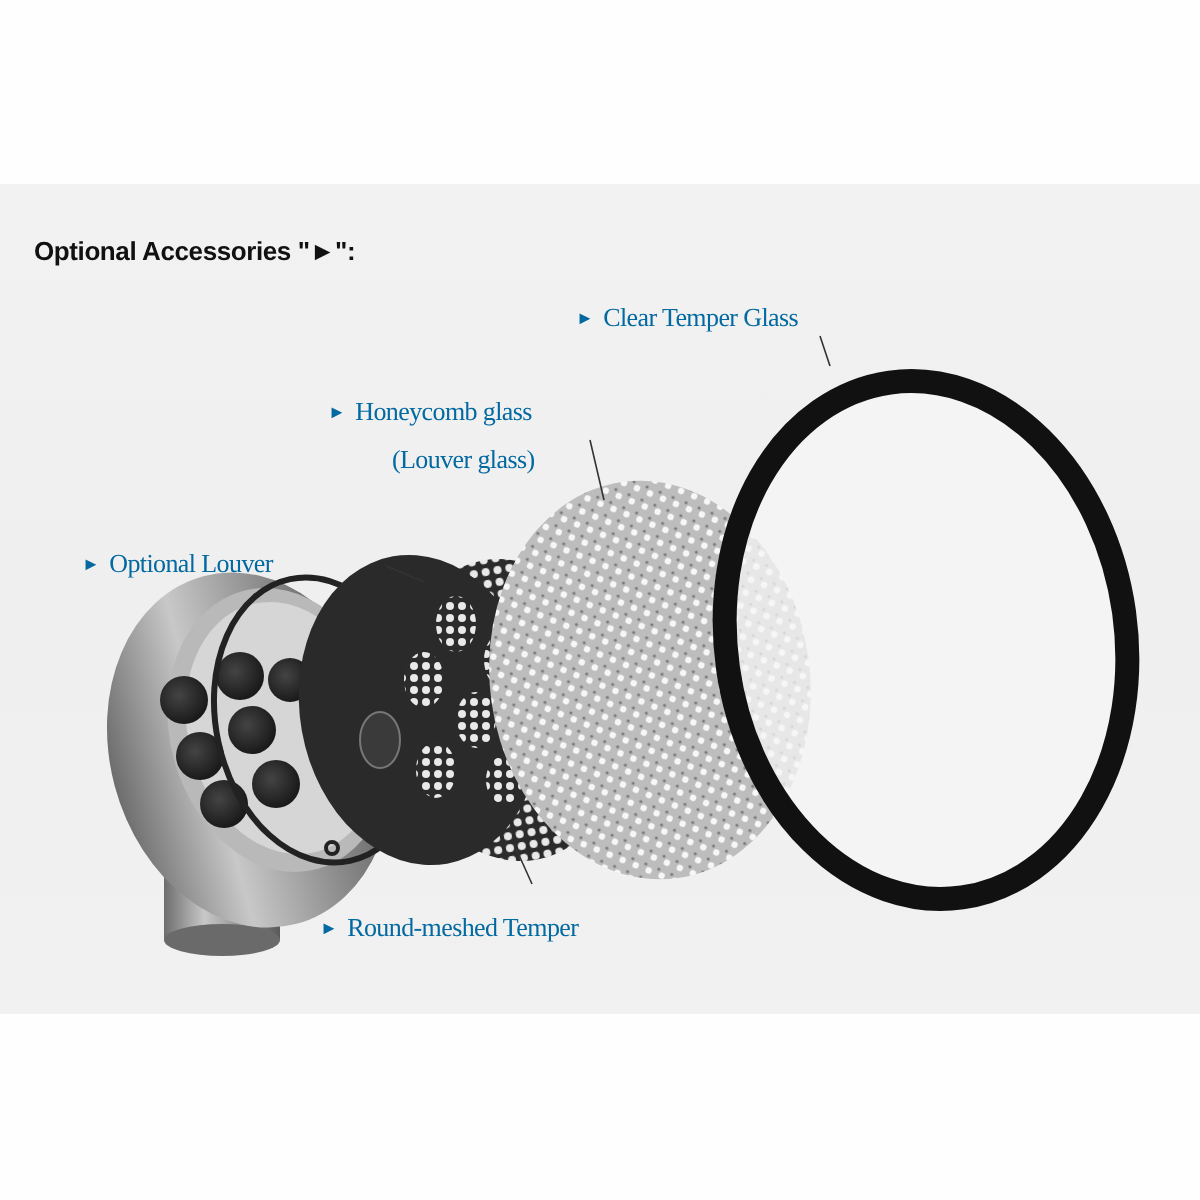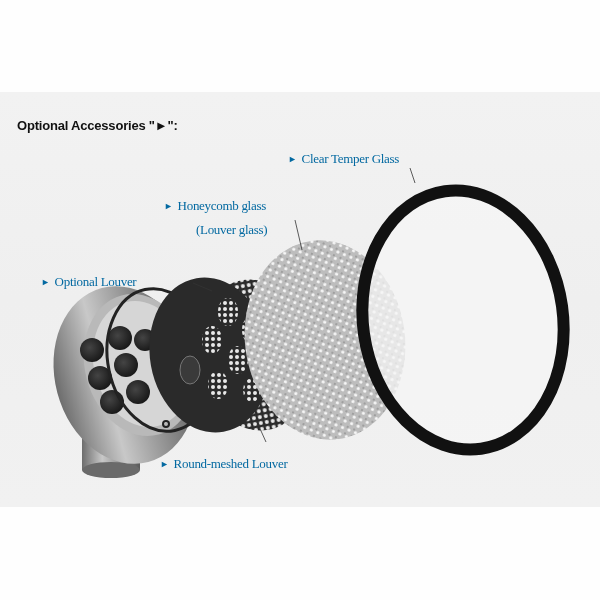--- a/index.html
+++ b/index.html
@@ -110,14 +110,14 @@
 <div class="label" style="left:164px; top:198px;">
   <span class="arrow">►</span><span>Honeycomb glass</span>
 </div>
 <div class="label" style="left:196px; top:222px;">(Louver glass)</div>
 
 <div class="label" style="left:41px; top:274px;">
   <span class="arrow">►</span><span>Optional Louver</span>
 </div>
 
 <div class="label" style="left:160px; top:456px;">
-  <span class="arrow">►</span><span>Round-meshed Louver</span>
+  <span class="arrow">►</span><span>Round-meshed Temper</span>
 </div>
 
 </body></html>

